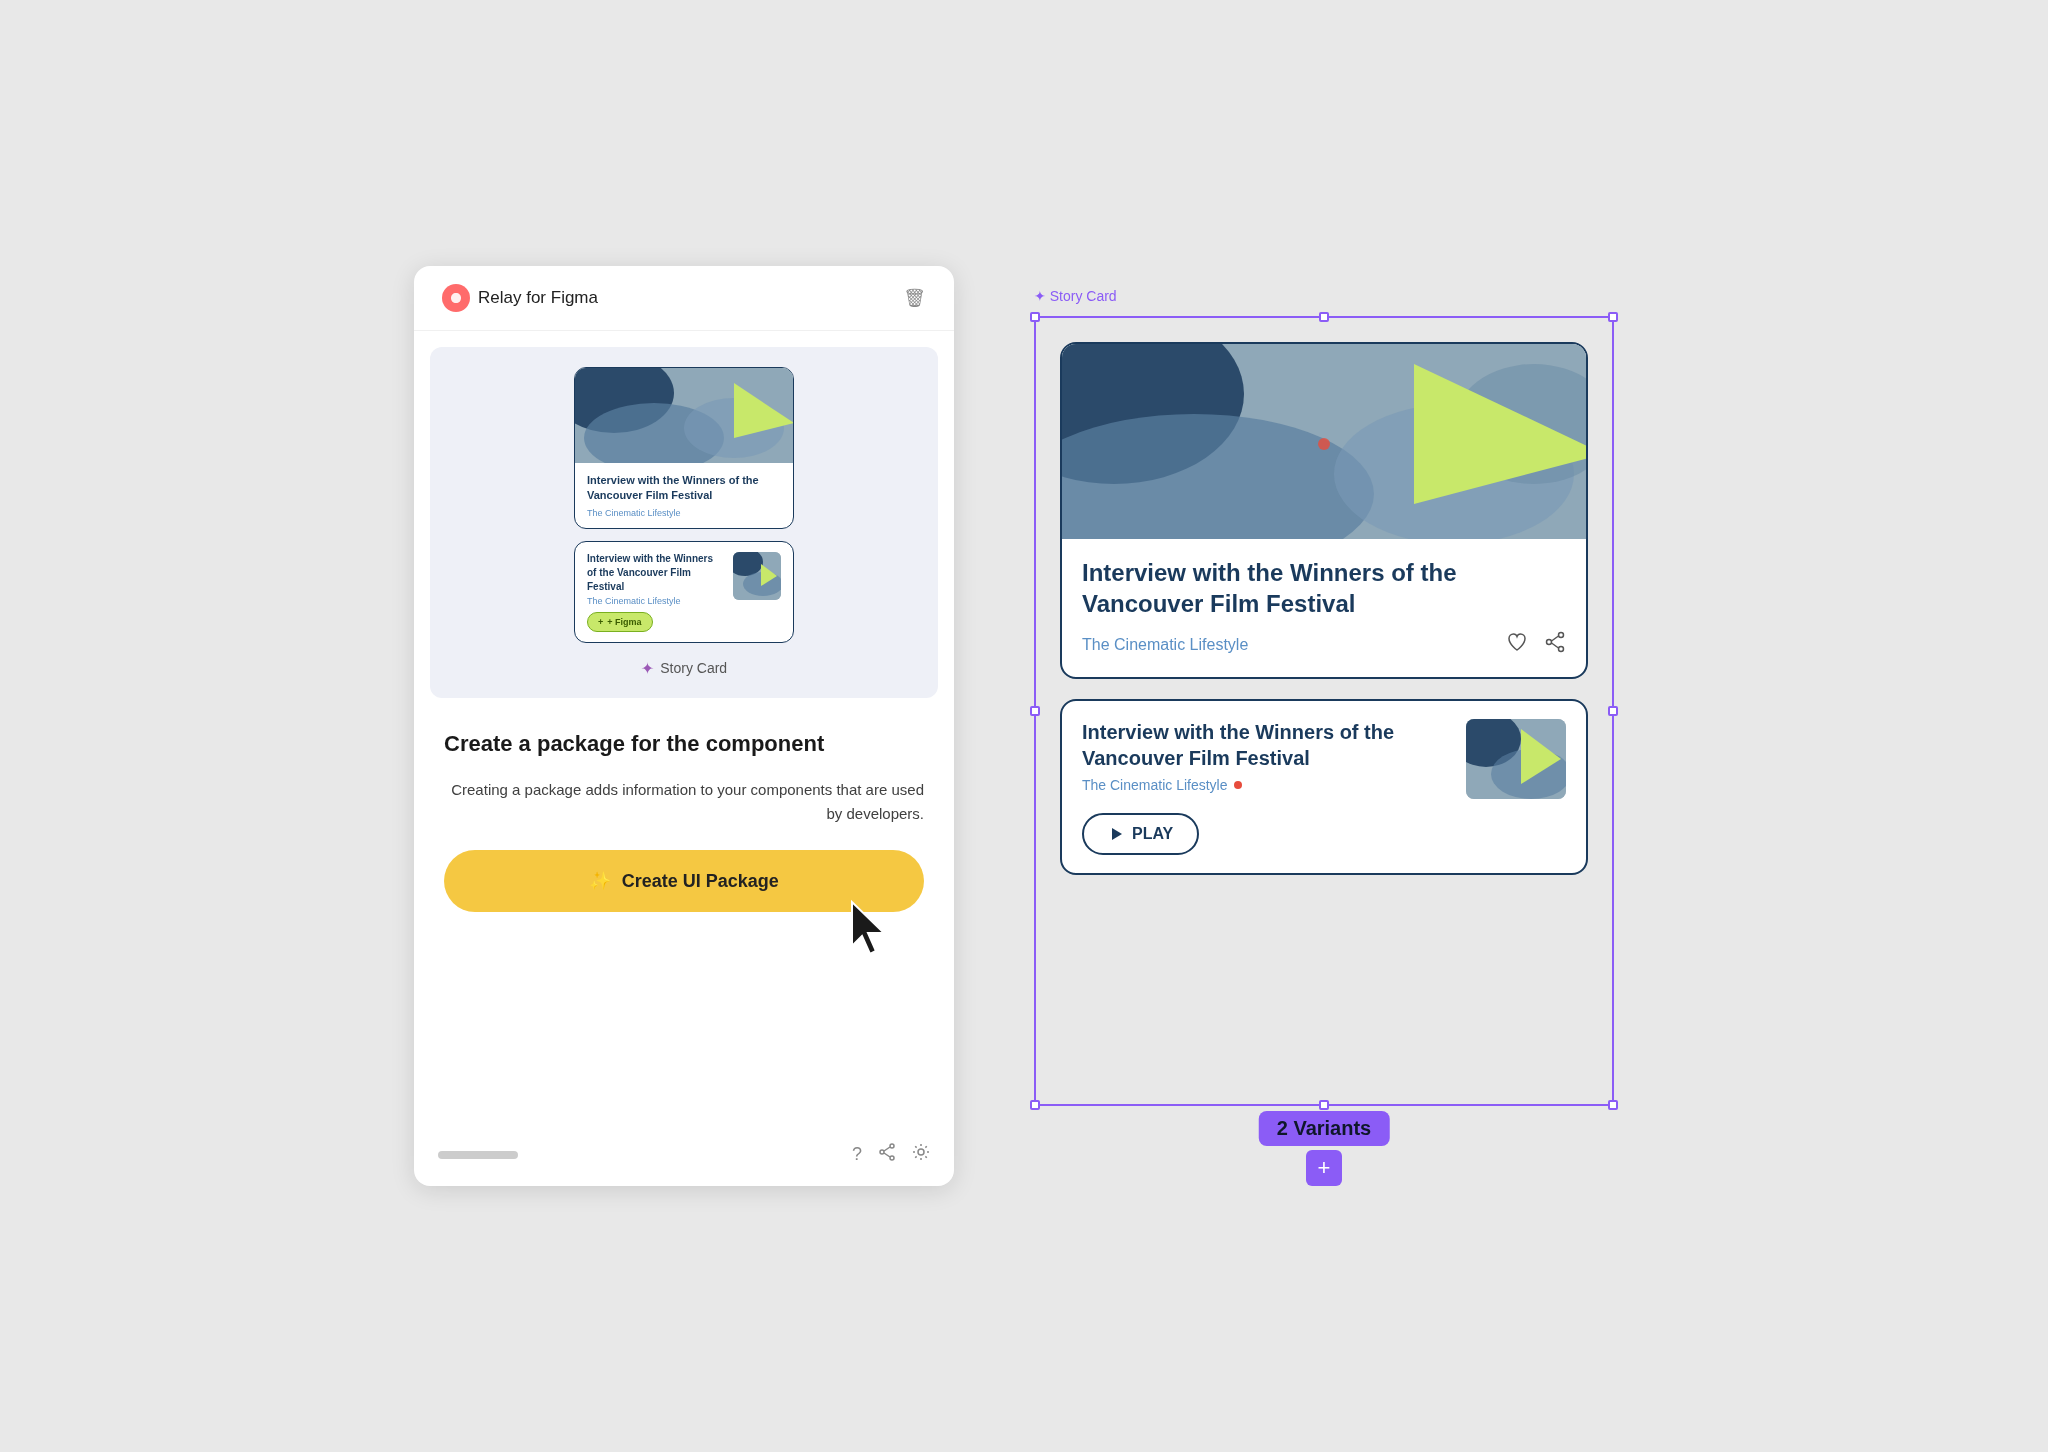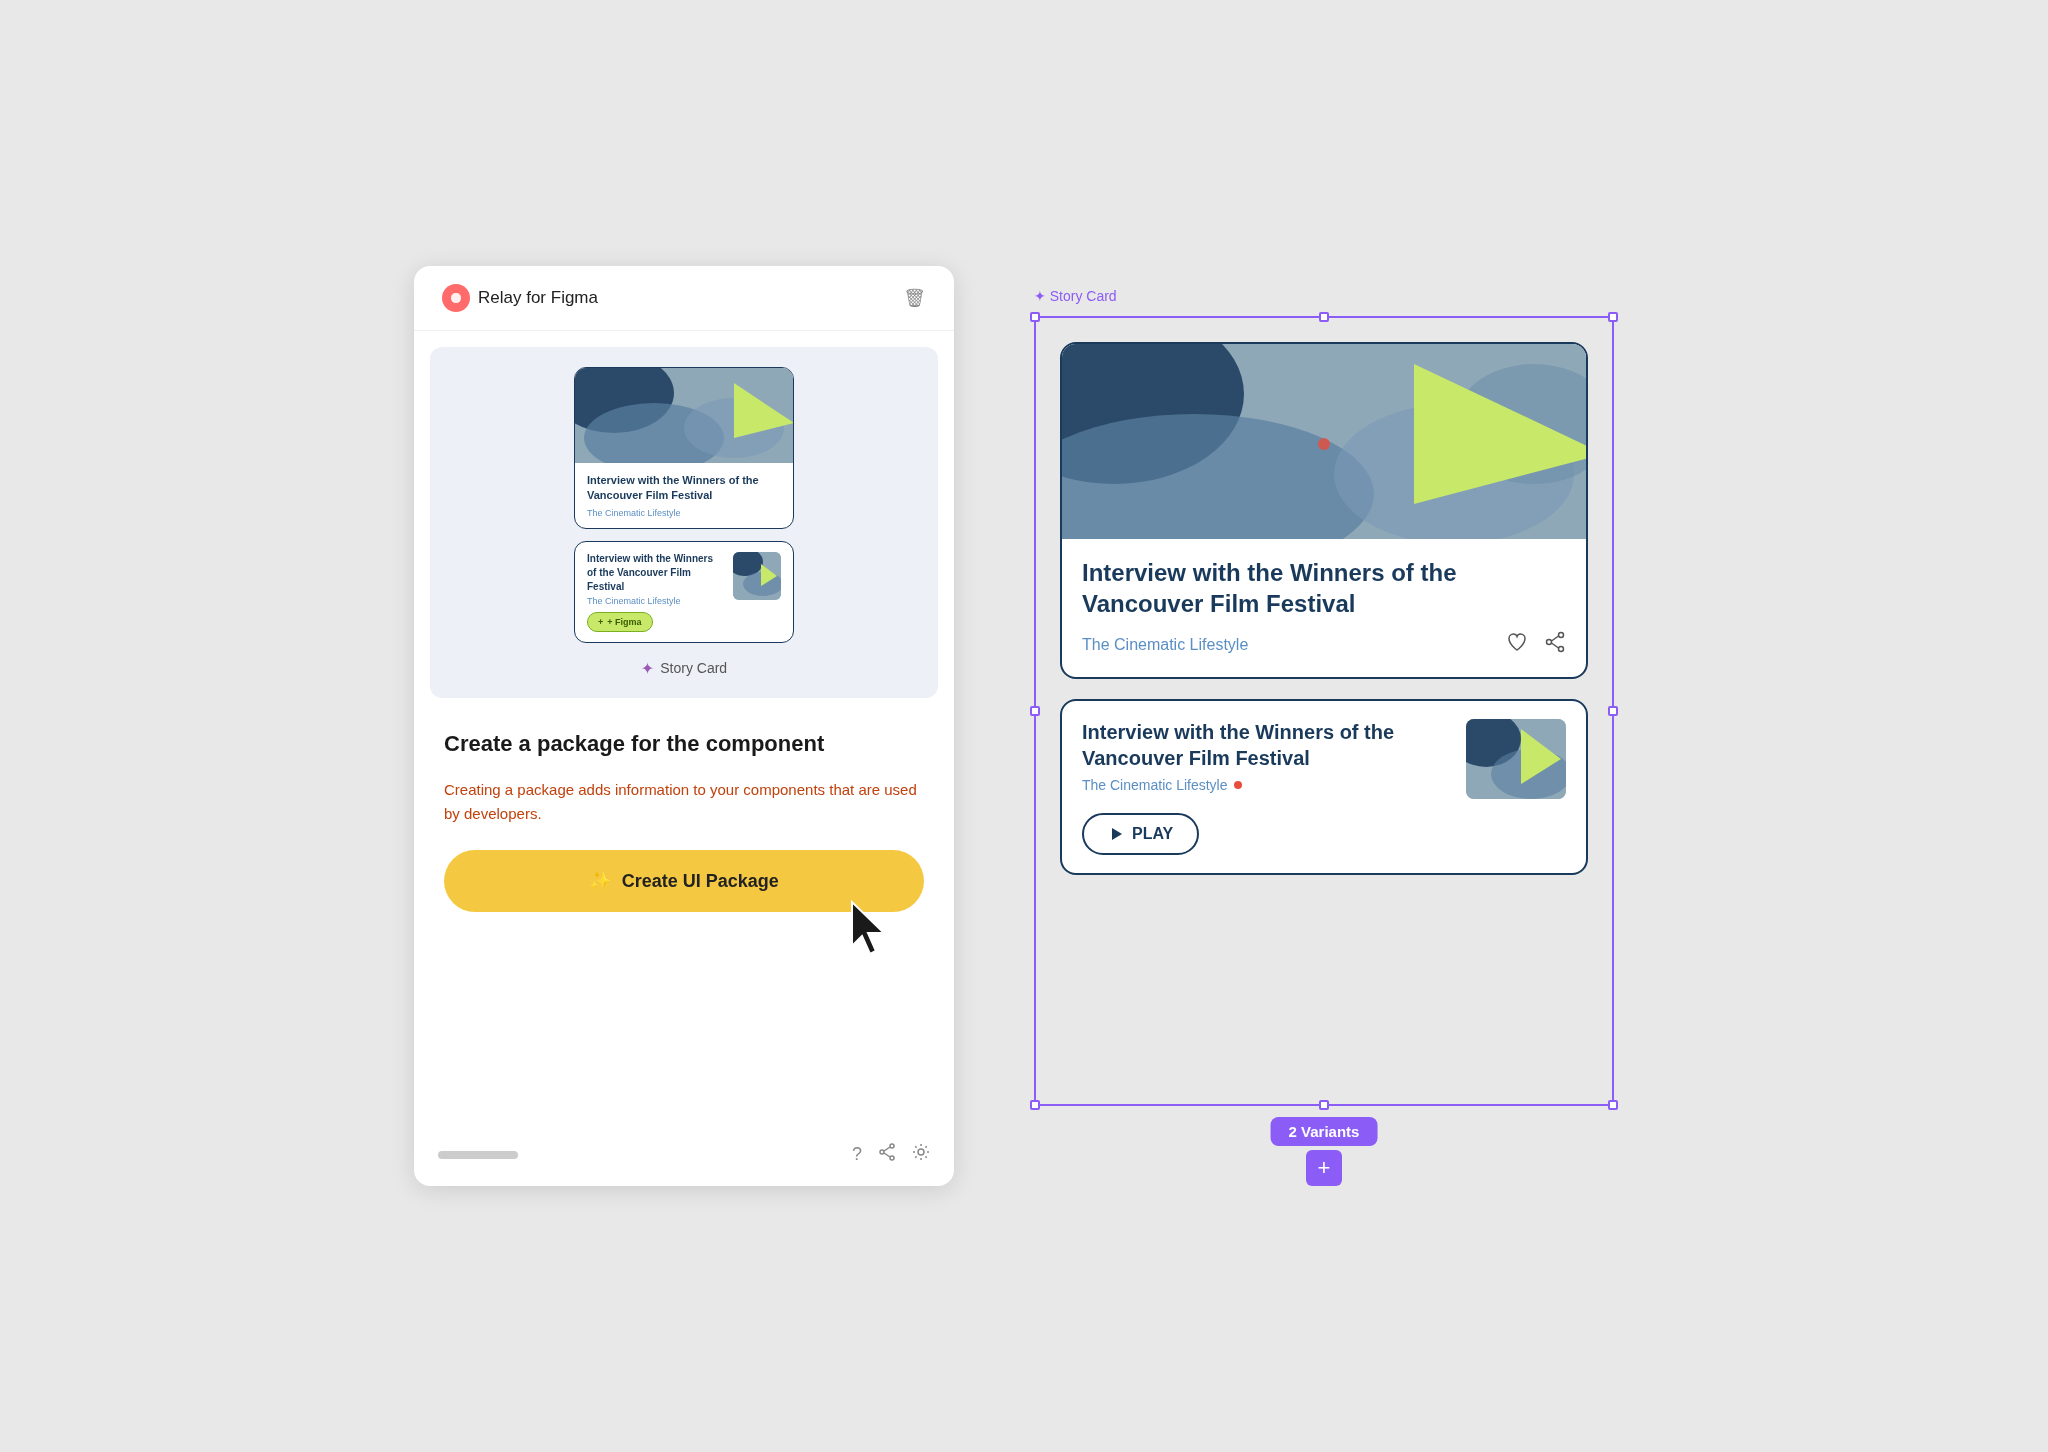--- a/index.html
+++ b/index.html
@@ -194,23 +194,24 @@
     .panel-main-title {
       font-size: 22px;
       font-weight: 700;
       color: #1a1a1a;
       margin-bottom: 20px;
       line-height: 1.3;
     }
 
     .panel-description {
       font-size: 15px;
-      color: #c2410c;
+      color: #404040;
       line-height: 1.6;
       margin-bottom: 24px;
+      text-align: right;
     }
 
     .create-btn {
       background: #f5c842;
       border: none;
       border-radius: 50px;
       padding: 20px 30px;
       font-size: 18px;
       font-weight: 600;
       color: #222;
@@ -298,22 +299,22 @@
     .handle-bm { bottom: -6px; left: 50%; transform: translateX(-50%); }
     .handle-ml { top: 50%; left: -6px; transform: translateY(-50%); }
     .handle-mr { top: 50%; right: -6px; transform: translateY(-50%); }
 
     .variants-badge {
       position: absolute;
       bottom: 40px;
       left: 50%;
       transform: translateX(-50%);
       background: #8b5cf6;
-      color: #ffffff;
-      font-size: 15px;
+      color: #0f172a;
+      font-size: 20px;
       font-weight: 600;
       padding: 6px 18px;
       border-radius: 8px;
       white-space: nowrap;
     }
 
     .add-btn {
       position: absolute;
       bottom: 0;
       left: 50%;

